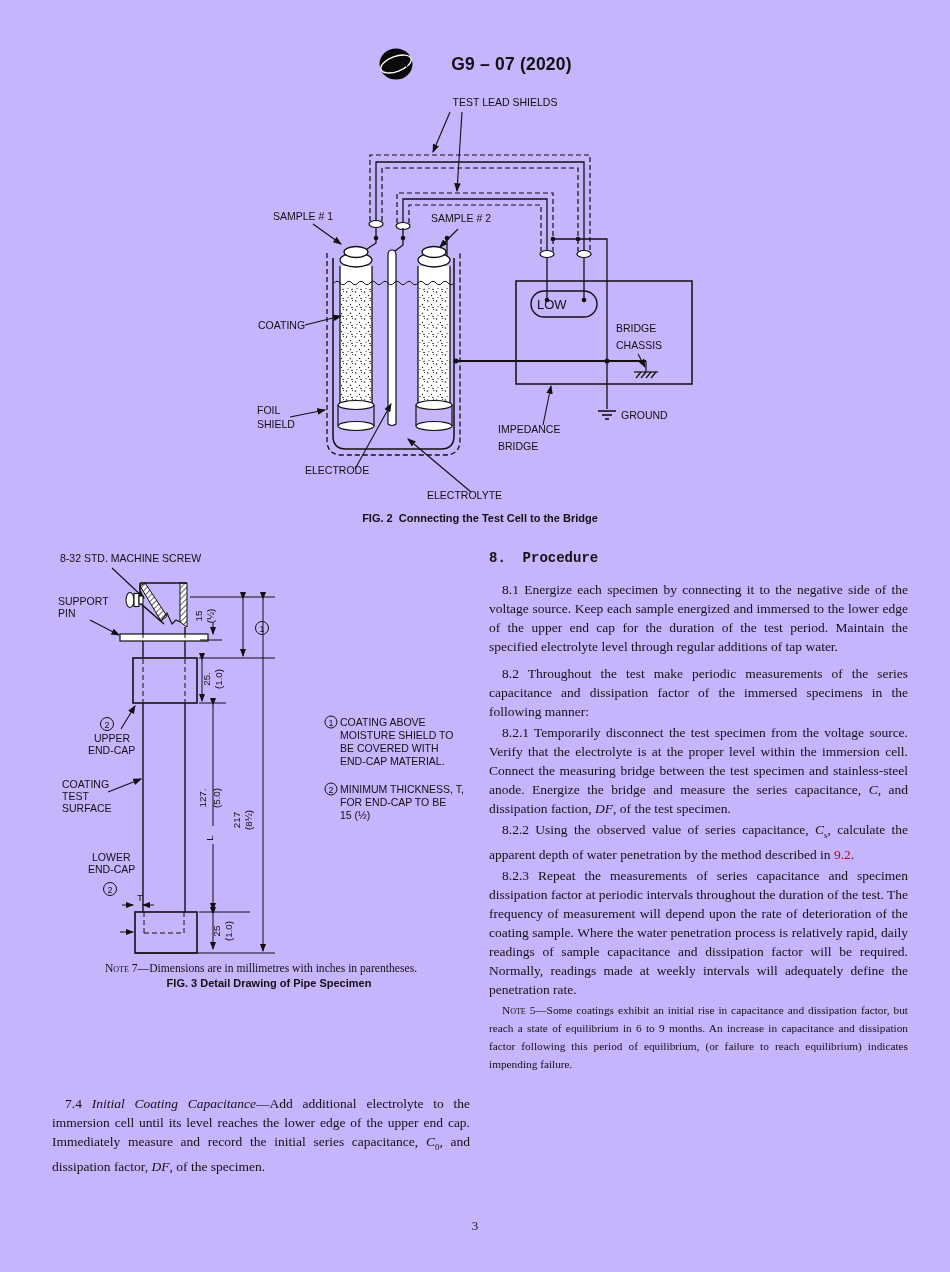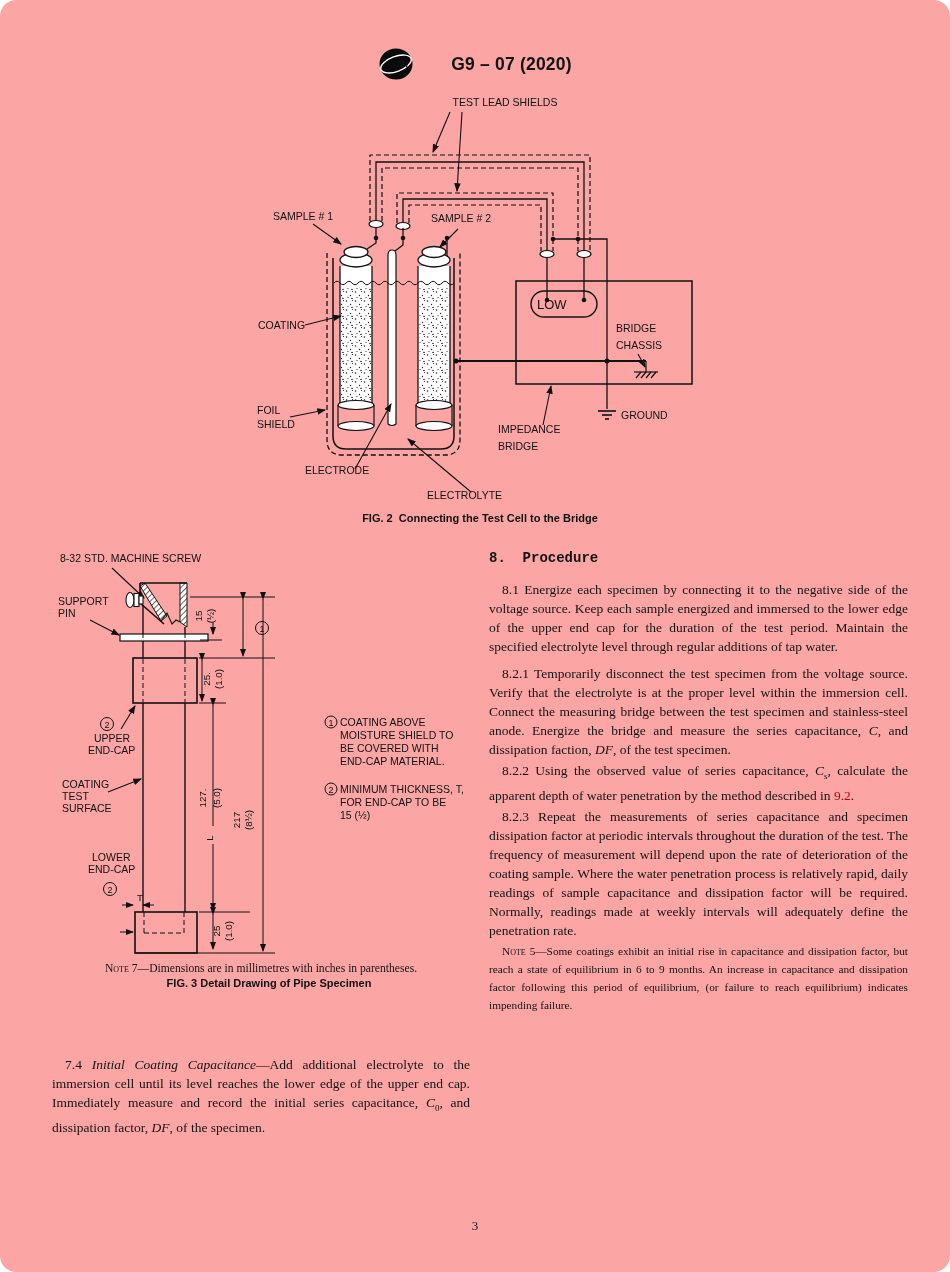--- a/index.html
+++ b/index.html
@@ -1,19 +1,19 @@
 <!DOCTYPE html>
 <html><head>
 <meta charset="utf-8">
 <style>
   * { margin:0; padding:0; box-sizing:border-box; }
   html,body { background:#ffffff; }
   .page {
-    position:relative; width:950px; height:1272px; background:#fca5a5;
-    font-family:"Liberation Serif", serif; color:#161616; overflow:hidden;border-radius:16px;
+    position:relative; width:950px; height:1272px; background:#c4b5fd;
+    font-family:"Liberation Serif", serif; color:#161616; overflow:hidden;
   }
   .hdr {
     position:absolute; top:46px; left:0; width:100%;
     display:flex; justify-content:center; align-items:center; gap:9px;
   }
   .hdr .title {
     font-family:"Liberation Sans", sans-serif; font-weight:bold;
     font-size:17.5px; letter-spacing:.2px; color:#111;margin-left:28px;
   }
   svg text {
@@ -312,27 +312,28 @@
       <text x="281" y="245" text-anchor="middle" font-size="9">2</text>
       <text x="290" y="245" class="figlbl">MINIMUM THICKNESS, T,</text>
       <text x="290" y="258" class="figlbl">FOR END-CAP TO BE</text>
       <text x="290" y="271" class="figlbl">15 (½)</text>
     </g>
   </svg>
 
   <div class="fig3-note"><span class="smallcaps">Note 7—</span><span>Dimensions are in millimetres with inches in parentheses.</span></div>
   <div class="fig-caption" style="left:60px;top:977px;width:418px;">FIG. 3 Detail Drawing of Pipe Specimen</div>
 
-  <div class="col" style="left:52px;top:1055px;width:418px;">
+  <div class="col" style="left:52px;top:1094px;width:418px;">
     <p><span>7.4 </span><i>Initial Coating Capacitance</i><span>—Add additional electrolyte to the immersion cell until its level reaches the lower edge of the upper end cap. Immediately measure and record the initial series capacitance, </span><i>C</i><sub>0</sub><span>, and dissipation factor, </span><i>DF</i><span>, of the specimen.</span></p>
   </div>
 
   <div class="col" style="left:489px;top:549px;width:419px;">
     <div class="heading">8.  Procedure</div>
     <p class="sp"><span>8.1 Energize each specimen by connecting it to the negative side of the voltage source. Keep each sample energized and immersed to the lower edge of the upper end cap for the duration of the test period. Maintain the specified electrolyte level through regular additions of tap water.</span></p>
+    <p><span>8.2 Throughout the test make periodic measurements of the series capacitance and dissipation factor of the immersed specimens in the following manner:</span></p>
     <p><span>8.2.1 Temporarily disconnect the test specimen from the voltage source. Verify that the electrolyte is at the proper level within the immersion cell. Connect the measuring bridge between the test specimen and stainless-steel anode. Energize the bridge and measure the series capacitance, </span><i>C</i><span>, and dissipation faction, </span><i>DF</i><span>, of the test specimen.</span></p>
     <p><span>8.2.2 Using the observed value of series capacitance, </span><i>C</i><sub>s</sub><span>, calculate the apparent depth of water penetration by the method described in </span><span class="ref">9.2</span><span>.</span></p>
     <p><span>8.2.3 Repeat the measurements of series capacitance and specimen dissipation factor at periodic intervals throughout the duration of the test. The frequency of measurement will depend upon the rate of deterioration of the coating sample. Where the water penetration process is relatively rapid, daily readings of sample capacitance and dissipation factor will be required. Normally, readings made at weekly intervals will adequately define the penetration rate.</span></p>
     <p class="note5"><span class="smallcaps">Note 5—</span><span>Some coatings exhibit an initial rise in capacitance and dissipation factor, but reach a state of equilibrium in 6 to 9 months. An increase in capacitance and dissipation factor following this period of equilibrium, (or failure to reach equilibrium) indicates impending failure.</span></p>
   </div>
 
   <div class="pageno">3</div>
 </div>
 
 </body></html>

